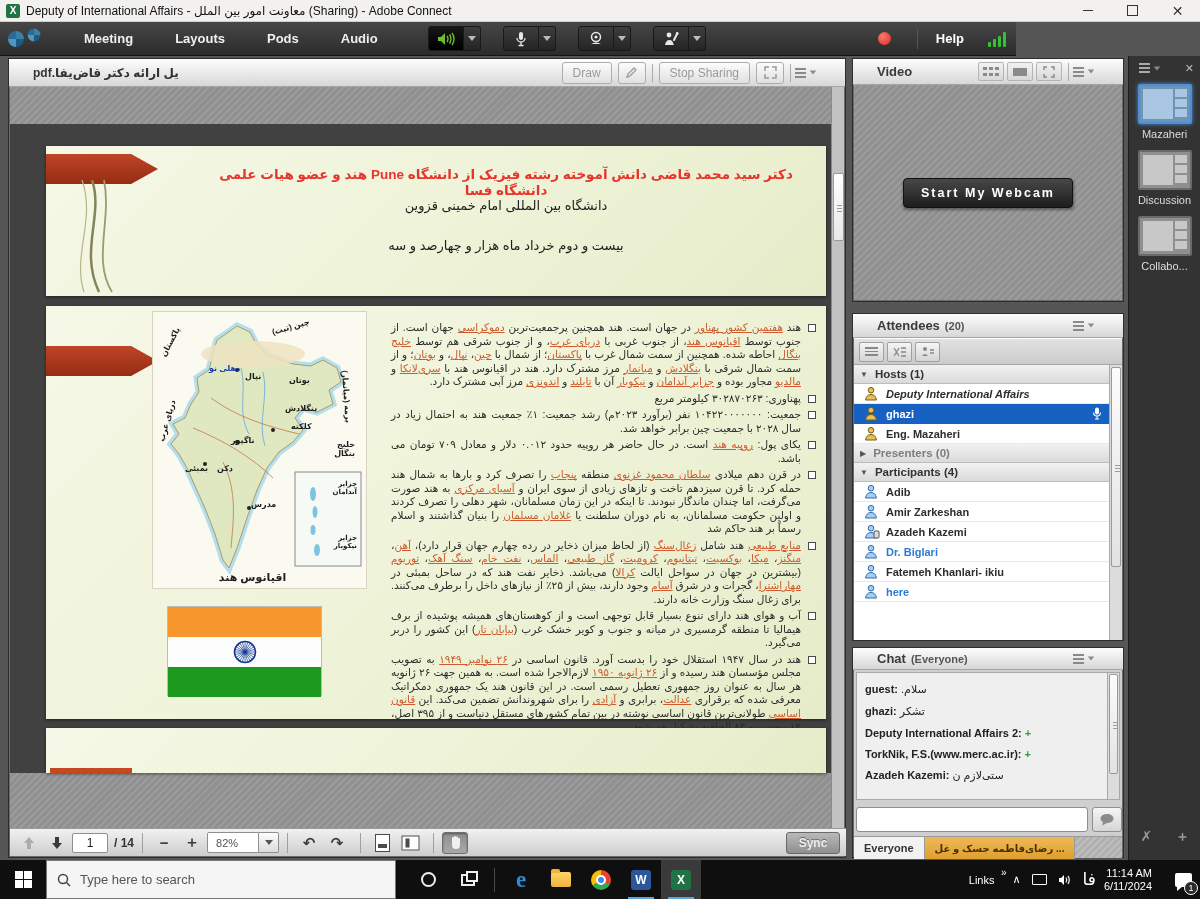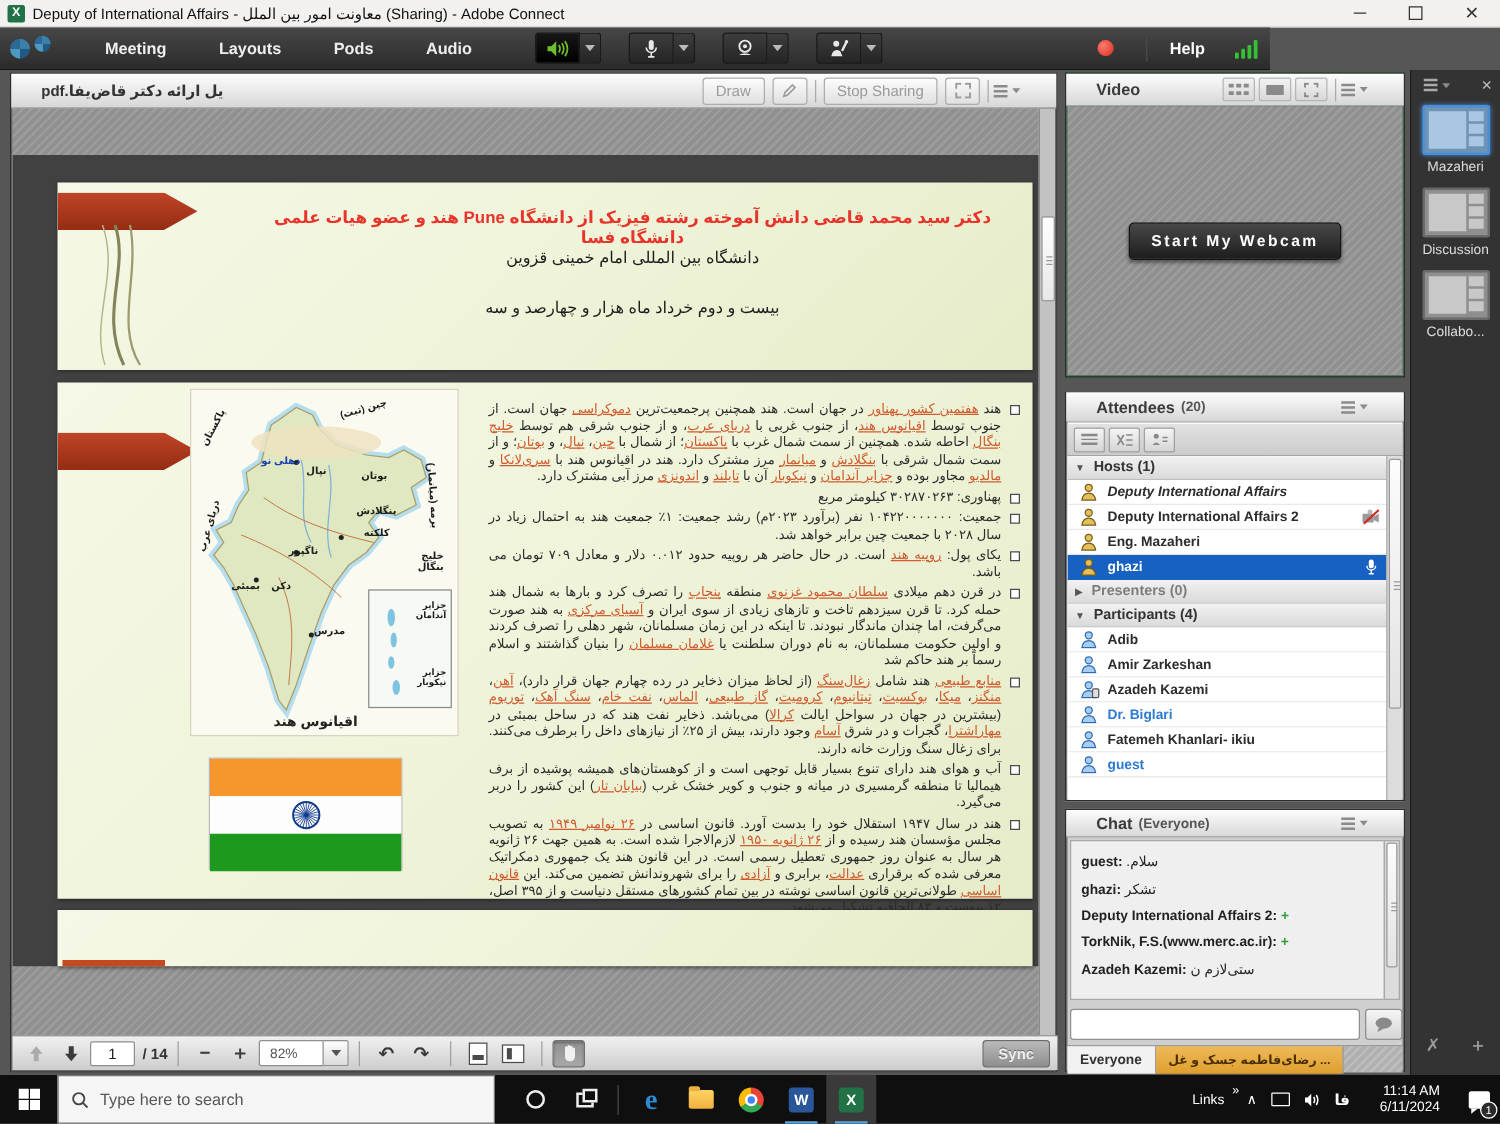--- a/index.html
+++ b/index.html
@@ -31,21 +31,21 @@
   .tool-caret { width:17px; height:25px; background:linear-gradient(#3d3d3d,#252525); border:1px solid #191919; border-left:none; border-radius:0 3px 3px 0; display:flex; align-items:center; justify-content:center; }
   .caret-down { width:0; height:0; border-left:4px solid transparent; border-right:4px solid transparent; border-top:5px solid #bbb; }
   .mb-right { margin-left:auto; display:flex; align-items:center; margin-right:10px; }
   .rec-dot { width:13px; height:13px; border-radius:50%; background:radial-gradient(circle at 35% 35%, #ff7a6e, #d42b20); margin-right:26px; }
   .mb-sep { width:1px; height:20px; background:#1c1c1c; border-right:1px solid #555; margin-right:18px; }
   .help-label { color:#fff; font-size:13px; font-weight:bold; margin-right:22px; }
   .signal { display:flex; align-items:flex-end; height:16px; }
   .signal span { width:3px; background:#35c135; margin-left:2px; border-radius:1px; }
 
   
-  .pod { position:absolute; background:#15803d; border:1px solid #2d2d2d; box-shadow:0 0 0 1px #6a6a6a inset; }
+  .pod { position:absolute; background:#fca5a5; border:1px solid #2d2d2d; box-shadow:0 0 0 1px #6a6a6a inset; }
   .pod-hd { height:26px; background:linear-gradient(#fdfdfd,#d7d7d7); border-bottom:1px solid #a5a5a5; display:flex; align-items:center; padding:0 24px; }
   .pod-title { font-size:13px; font-weight:bold; color:#3a3a3a; }
   .pod-sub { font-size:11px; color:#555; margin-left:5px; font-weight:bold; }
   .hd-right { margin-left:auto; display:flex; align-items:center; }
   .burger { display:flex; align-items:center; padding:2px 4px; }
   .burger .bars { display:flex; flex-direction:column; }
   .burger .bars i { width:11px; height:2px; background:#8a8a8a; margin:1px 0; }
   .burger .caret-down { border-top-color:#8a8a8a; margin-left:3px; transform:scale(.8); }
   .hatch { background:repeating-linear-gradient(135deg,#9c9c9c 0 2px,#909090 2px 5px); }
 
@@ -183,21 +183,21 @@
   .folder::before { content:""; position:absolute; left:0; top:-3px; width:9px; height:4px; background:#f0b23e; border-radius:2px 2px 0 0; }
   .chrome { width:20px; height:20px; border-radius:50%; background:conic-gradient(#ea4335 0 33%,#34a853 33% 66%,#fbbc05 66% 100%); position:relative; }
   .chrome::after { content:""; position:absolute; left:5px; top:5px; width:10px; height:10px; background:#4285f4; border:2px solid #fff; border-radius:50%; box-sizing:border-box; }
   .word-ico { width:20px; height:20px; background:#2b579a; border-radius:3px; color:#fff; font-size:12px; font-weight:bold; display:flex; align-items:center; justify-content:center; }
   .xl-ico { width:20px; height:20px; background:#217346; border-radius:3px; color:#fff; font-size:12px; font-weight:bold; display:flex; align-items:center; justify-content:center; }
   #tray { margin-left:auto; display:flex; align-items:center; color:#fff; }
   #links-label { font-size:11px; position:relative; margin-right:18px; }
   #links-label .chev { position:absolute; right:-12px; top:-7px; font-size:10px; }
   .tray-ic { margin-right:11px; font-size:11px; display:flex; align-items:center; }
   .monitor { width:15px; height:11px; border:1.5px solid #fff; border-radius:1px; }
-  #lang-label { font-size:12px; font-weight:bold; margin-right:24px; }
+  #lang-label { font-size:17px; font-weight:normal; margin-right:8px; }
   #clock { text-align:right; font-size:11px; line-height:13px; margin-right:14px; }
   #notif { position:relative; width:34px; height:39px; display:flex; align-items:center; justify-content:center; }
   .comment-ic { width:17px; height:14px; background:#fff; border-radius:2px; position:relative; }
   .comment-ic::after { content:""; position:absolute; left:2px; bottom:-4px; border-left:5px solid #fff; border-bottom:4px solid transparent; }
   #notif-badge { position:absolute; right:2px; bottom:4px; width:14px; height:14px; border-radius:50%; background:#2b2b2b; border:1px solid #fff; color:#fff; font-size:9px; display:flex; align-items:center; justify-content:center; }
 </style>
 </head>
 <body>
 
 <div id="screen">
@@ -570,55 +570,40 @@
           <span class="tri">▼</span>
           <span class="glabel">Hosts (1)</span>
         </div>
         <div class="att-row ">
           <span class="aico"><svg width="16" height="15" viewBox="0 0 16 15">
               <circle cx="7" cy="4.2" r="2.8" fill="#e3c05a" stroke="#7a5c16" stroke-width="1"></circle>
               <path d="M1.5 14 q1 -5.5 5.5 -5.5 t5.5 5.5 z" fill="#e3c05a" stroke="#7a5c16" stroke-width="1"></path>
             </svg></span>
           <span class="aname it ">Deputy International Affairs</span>
         </div>
-        <div class="att-row ">
-          <span class="aico"><svg width="16" height="15" viewBox="0 0 16 15">
-              <circle cx="7" cy="4.2" r="2.8" fill="#e3c05a" stroke="#7a5c16" stroke-width="1"></circle>
-              <path d="M1.5 14 q1 -5.5 5.5 -5.5 t5.5 5.5 z" fill="#e3c05a" stroke="#7a5c16" stroke-width="1"></path>
-            </svg></span>
-          <span class="aname  ">Deputy International Affairs 2</span> 
-          <span class="aright">
-            <svg width="16" height="13" viewBox="0 0 16 13">
-              <rect x="1" y="4" width="9" height="7" rx="1" fill="#9a9a9a"></rect>
-              <polygon points="10,6 14,4 14,11 10,9" fill="#9a9a9a"></polygon>
-              <circle cx="7" cy="2.5" r="2" fill="#bbb"></circle>
-              <path d="M2 12 L14 1" stroke="#d42b20" stroke-width="1.8"></path>
-            </svg>
-          </span>
-        </div>
-        <div class="att-row ">
-          <span class="aico"><svg width="16" height="15" viewBox="0 0 16 15">
-              <circle cx="7" cy="4.2" r="2.8" fill="#e3c05a" stroke="#7a5c16" stroke-width="1"></circle>
-              <path d="M1.5 14 q1 -5.5 5.5 -5.5 t5.5 5.5 z" fill="#e3c05a" stroke="#7a5c16" stroke-width="1"></path>
-            </svg></span>
-          <span class="aname  ">Eng. Mazaheri</span>
-        </div>
         <div class="att-row sel">
           <span class="aico"><svg width="16" height="15" viewBox="0 0 16 15">
               <circle cx="7" cy="4.2" r="2.8" fill="#e3c05a" stroke="#7a5c16" stroke-width="1"></circle>
               <path d="M1.5 14 q1 -5.5 5.5 -5.5 t5.5 5.5 z" fill="#e3c05a" stroke="#7a5c16" stroke-width="1"></path>
             </svg></span>
           <span class="aname  ">ghazi</span> 
           <span class="aright">
             <svg width="10" height="13" viewBox="0 0 10 13">
               <rect x="3" y="0.5" width="4" height="7" rx="2" fill="#fff"></rect>
               <path d="M1.5 5.5 a3.5 3.5 0 0 0 7 0 M5 9 v2.5 M3 12 h4" stroke="#fff" stroke-width="1.1" fill="none"></path>
             </svg>
           </span>
         </div>
+        <div class="att-row ">
+          <span class="aico"><svg width="16" height="15" viewBox="0 0 16 15">
+              <circle cx="7" cy="4.2" r="2.8" fill="#e3c05a" stroke="#7a5c16" stroke-width="1"></circle>
+              <path d="M1.5 14 q1 -5.5 5.5 -5.5 t5.5 5.5 z" fill="#e3c05a" stroke="#7a5c16" stroke-width="1"></path>
+            </svg></span>
+          <span class="aname  ">Eng. Mazaheri</span>
+        </div>
         <div class="att-group dim">
           <span class="tri">▶</span>
           <span class="glabel">Presenters (0)</span>
         </div>
         <div class="att-group ">
           <span class="tri">▼</span>
           <span class="glabel">Participants (4)</span>
         </div>
         <div class="att-row ">
           <span class="aico"><svg width="16" height="15" viewBox="0 0 16 15">
@@ -654,21 +639,21 @@
               <circle cx="7" cy="4.2" r="2.8" fill="#a8cdf0" stroke="#2d6db5" stroke-width="1"></circle>
               <path d="M1.5 14 q1 -5.5 5.5 -5.5 t5.5 5.5 z" fill="#a8cdf0" stroke="#2d6db5" stroke-width="1"></path>
             </svg></span>
           <span class="aname  ">Fatemeh Khanlari- ikiu</span>
         </div>
         <div class="att-row ">
           <span class="aico"><svg width="16" height="15" viewBox="0 0 16 15">
               <circle cx="7" cy="4.2" r="2.8" fill="#a8cdf0" stroke="#2d6db5" stroke-width="1"></circle>
               <path d="M1.5 14 q1 -5.5 5.5 -5.5 t5.5 5.5 z" fill="#a8cdf0" stroke="#2d6db5" stroke-width="1"></path>
             </svg></span>
-          <span class="aname  link">guest</span>
+          <span class="aname  link">here</span>
         </div>
       </div>
     <div id="att-scroll">
       <div id="att-thumb">
           <span class="grip">
             <i></i>
             <i></i>
             <i></i>
           </span>
         </div>

